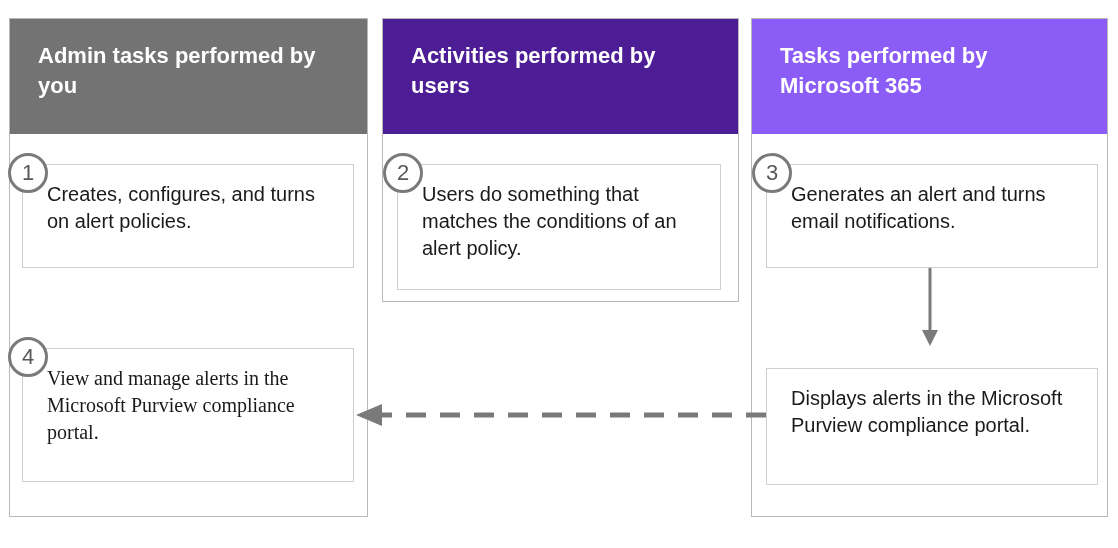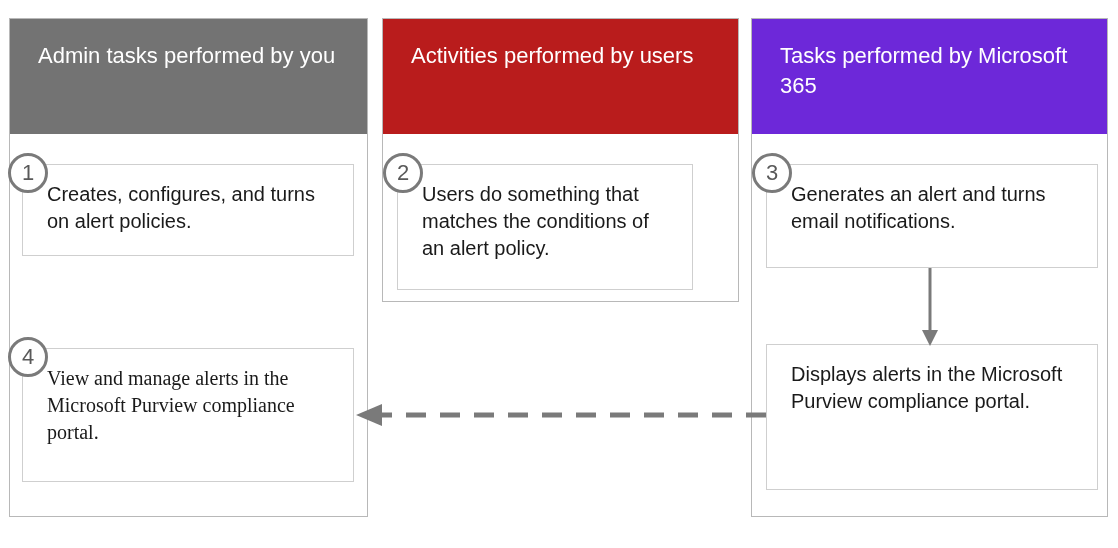--- a/index.html
+++ b/index.html
@@ -13,21 +13,21 @@
     position: relative;
   }
   .column {
     position: absolute;
     border: 1px solid #b8b8b8;
     background: #ffffff;
   }
   .col-header {
     color: #ffffff;
     font-size: 22px;
-    font-weight: 400;
+    font-weight: 700;
     padding: 22px 20px 22px 28px;
     line-height: 1.35;
   }
   .step-box {
     position: absolute;
     border: 1px solid #cfcfcf;
     background: #ffffff;
     padding: 16px 18px 18px 24px;
     font-size: 20px;
     color: #1a1a1a;
@@ -55,60 +55,60 @@
 </head>
 <body>
 
 <div class="column" style="left:9px; top:18px; width:359px; height:499px;">
   <div class="col-header" style="background:#737373; height:115px;">
     <span>Admin tasks performed by you</span>
   </div>
 </div>
 
 <div class="column" style="left:382px; top:18px; width:357px; height:284px;">
-  <div class="col-header" style="background:#b91c1c; height:115px;">
+  <div class="col-header" style="background:#4c1d95; height:115px;">
     <span>Activities performed by users</span>
   </div>
 </div>
 
 <div class="column" style="left:751px; top:18px; width:357px; height:499px;">
-  <div class="col-header" style="background:#6d28d9; height:115px;">
+  <div class="col-header" style="background:#8b5cf6; height:115px;">
     <span>Tasks performed by Microsoft 365</span>
   </div>
 </div>
 
-<div class="step-box" style="left:22px; top:164px; width:332px; height:92px;">
+<div class="step-box" style="left:22px; top:164px; width:332px; height:104px;">
   <span>Creates, configures, and turns on alert policies.</span>
 </div>
 <div class="step-num" style="left:8px; top:153px;">
   <span>1</span>
 </div>
 
 <div class="step-box" style="left:22px; top:348px; width:332px; height:134px;font-family:Liberation Serif, serif;">
   <span>View and manage alerts in the Microsoft Purview compliance portal.</span>
 </div>
 <div class="step-num" style="left:8px; top:337px;">
   <span>4</span>
 </div>
 
-<div class="step-box" style="left:397px; top:164px; width:296px; height:126px;">
+<div class="step-box" style="left:397px; top:164px; width:324px; height:126px;">
   <span>Users do something that matches the conditions of an alert policy.</span>
 </div>
 <div class="step-num" style="left:383px; top:153px;">
   <span>2</span>
 </div>
 
 <div class="step-box" style="left:766px; top:164px; width:332px; height:104px;">
   <span>Generates an alert and turns email notifications.</span>
 </div>
 <div class="step-num" style="left:752px; top:153px;">
   <span>3</span>
 </div>
 
-<div class="step-box" style="left:766px; top:344px; width:332px; height:146px;">
+<div class="step-box" style="left:766px; top:368px; width:332px; height:117px;">
   <span>Displays alerts in the Microsoft Purview compliance portal.</span>
 </div>
 
 <svg class="connector" style="left:910px; top:268px; width:40px; height:80px;" viewBox="0 0 40 80">
   <line x1="20" y1="0" x2="20" y2="64" stroke="#7a7a7a" stroke-width="3"></line>
   <polygon points="20,78 12,62 28,62" fill="#7a7a7a"></polygon>
 </svg>
 
 <svg class="connector" style="left:354px; top:397px; width:412px; height:36px;" viewBox="0 0 412 36">
   <line x1="412" y1="18" x2="28" y2="18" stroke="#7a7a7a" stroke-width="5" stroke-dasharray="20,14"></line>

